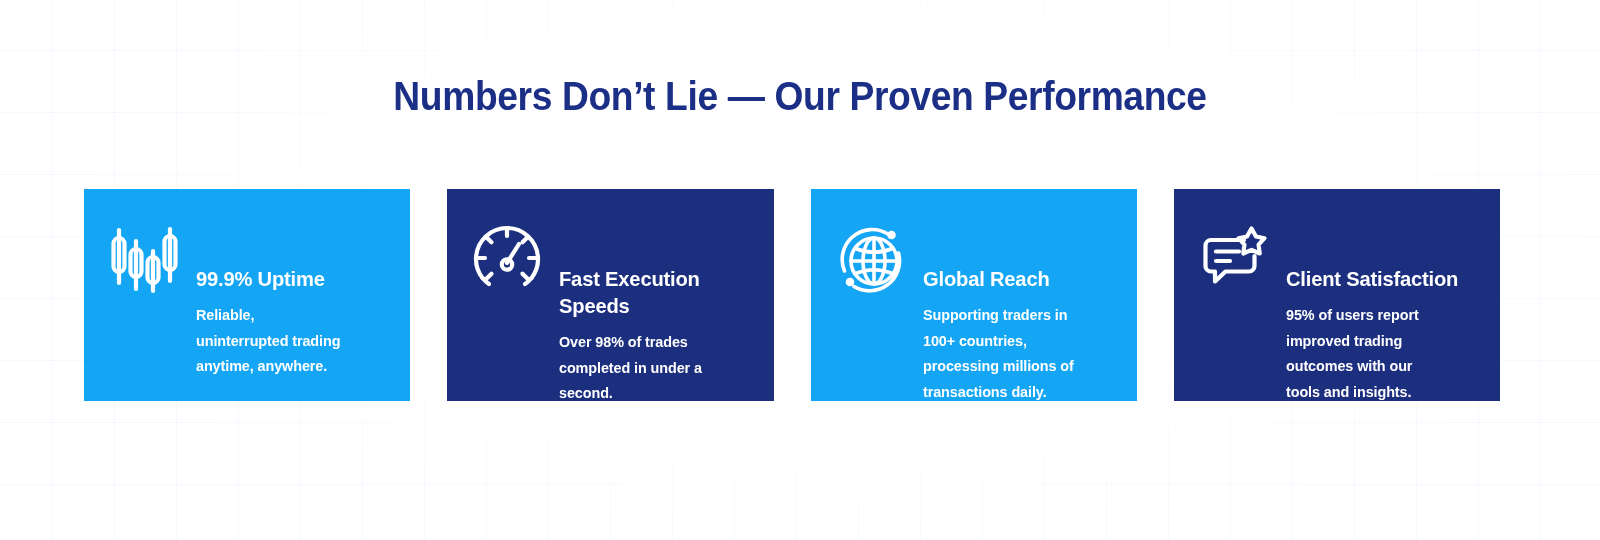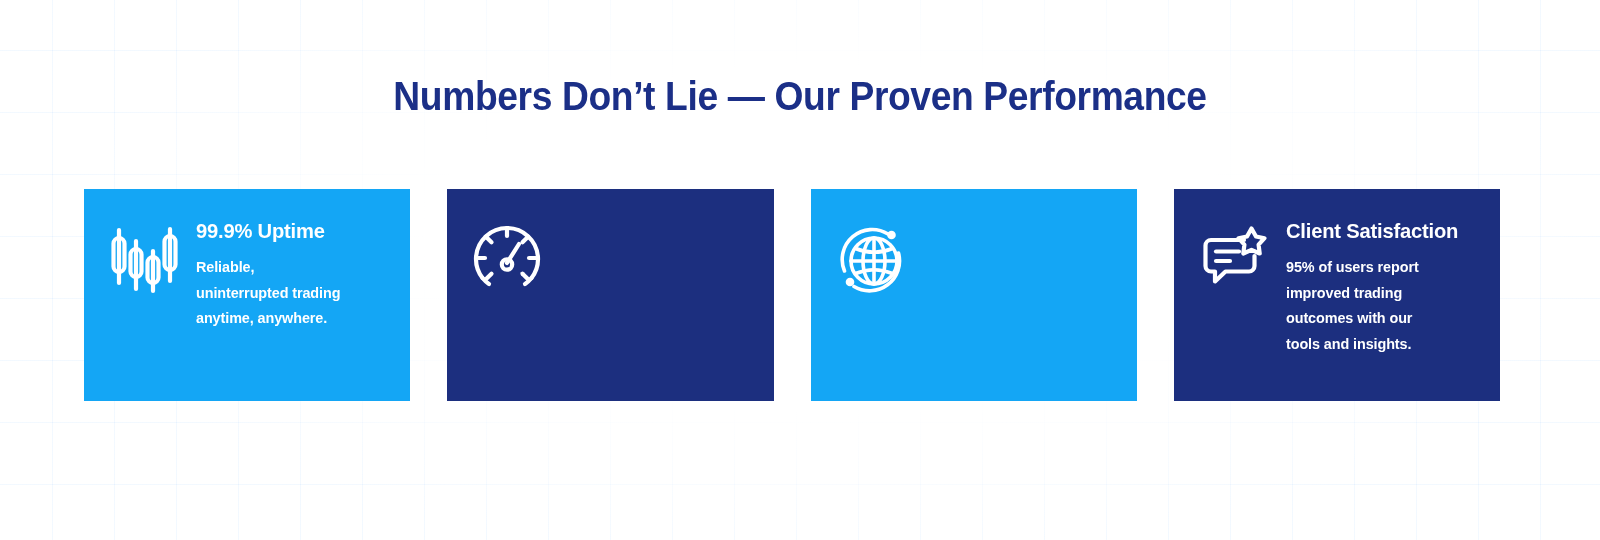--- a/index.html
+++ b/index.html
@@ -90,20 +90,21 @@
     margin-top: 8px;
     margin-left: 2px;
     display: block;
   }
   .card-icon svg { display: block; width: 72px; height: 72px; }
 
   .card-text {
     flex: 1 1 auto;
     min-width: 0;
     padding-top: 2px;
+    margin-top: 48px;
   }
 
   .card-title {
     font-size: 21px;
     line-height: 27px;
     font-weight: 700;
     color: #ffffff;
     letter-spacing: -0.2px;
     margin-bottom: 10px;
     transform: scaleX(0.96);
@@ -170,39 +171,56 @@
             <line x1="6" y1="35" x2="14" y2="35"></line>
             <line x1="57.1" y1="13.7" x2="51.5" y2="19.3"></line>
             <line x1="66" y1="35" x2="58" y2="35"></line>
             <line x1="14.9" y1="56.3" x2="20.5" y2="50.7"></line>
             <line x1="57.1" y1="56.3" x2="51.5" y2="50.7"></line>
             <line x1="36" y1="40" x2="48" y2="21"></line>
           </g>
           <circle cx="36" cy="41.5" r="5.2" stroke="#ffffff" stroke-width="4.2" fill="none"></circle>
         </svg>
       </span>
+      <div class="card-text">
+        <div class="card-title">Fast Execution Speeds</div>
+        <div class="card-body">
+          <span class="ln">Over 98% of trades</span>
+          <span class="ln">completed in under a</span>
+          <span class="ln">second.</span>
+        </div>
+      </div>
     </div>
 
     <div class="card blue">
       <span class="card-icon">
         <svg viewBox="0 0 72 72" fill="none" xmlns="http://www.w3.org/2000/svg">
           <g stroke="#ffffff" stroke-width="3.6" stroke-linecap="round" fill="none">
             <circle cx="39" cy="38" r="23"></circle>
             <ellipse cx="39" cy="38" rx="11" ry="23"></ellipse>
             <line x1="16" y1="38" x2="62" y2="38"></line>
             <line x1="39" y1="15" x2="39" y2="61"></line>
             <path d="M20.5 25.5 Q39 33 57.5 25.5"></path>
             <path d="M20.5 50.5 Q39 43 57.5 50.5"></path>
             <path d="M53 11 A30 30 0 0 0 9.5 48"></path>
             <path d="M19 63.5 A30 30 0 0 0 63.5 30"></path>
           </g>
           <circle cx="56.5" cy="12" r="4.3" fill="#ffffff"></circle>
           <circle cx="15" cy="59" r="4.3" fill="#ffffff"></circle>
         </svg>
       </span>
+      <div class="card-text">
+        <div class="card-title">Global Reach</div>
+        <div class="card-body">
+          <span class="ln">Supporting traders in</span>
+          <span class="ln">100+ countries,</span>
+          <span class="ln">processing millions of</span>
+          <span class="ln">transactions daily.</span>
+        </div>
+      </div>
     </div>
 
     <div class="card navy">
       <span class="card-icon">
         <svg viewBox="0 0 72 72" fill="none" xmlns="http://www.w3.org/2000/svg">
           <g stroke="#ffffff" stroke-width="4.2" stroke-linecap="round" stroke-linejoin="round" fill="none">
             <path d="M46 17 H13 A5.5 5.5 0 0 0 7.5 22.5 V43 A5.5 5.5 0 0 0 13 48.5 H17 V58.5 L27.5 48.5 H51 A5.5 5.5 0 0 0 56.5 43 V33"></path>
             <line x1="18" y1="28.5" x2="41" y2="28.5"></line>
             <line x1="18" y1="38" x2="32" y2="38"></line>
             <path d="M53.5 5.5 L58 13.5 L66.5 15.2 L60.6 21.7 L61.7 30.5 L53.5 26.8 L45.3 30.5 L46.4 21.7 L40.5 15.2 L49 13.5 Z"></path>

